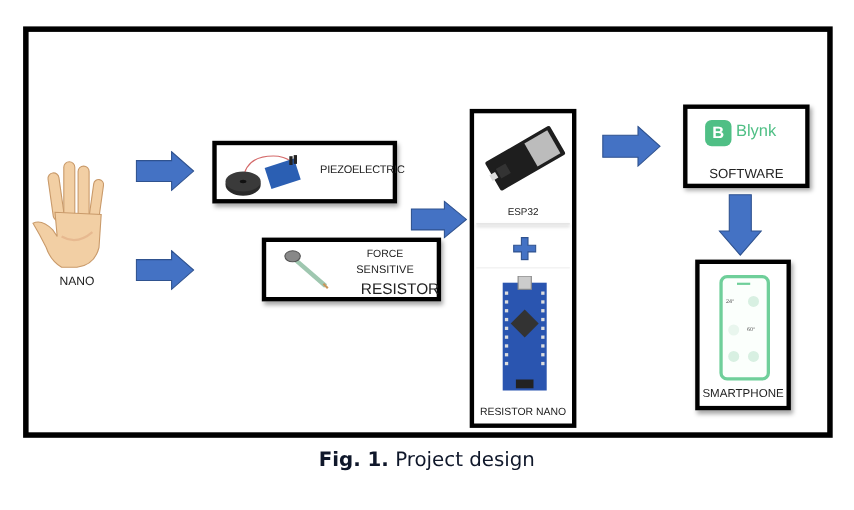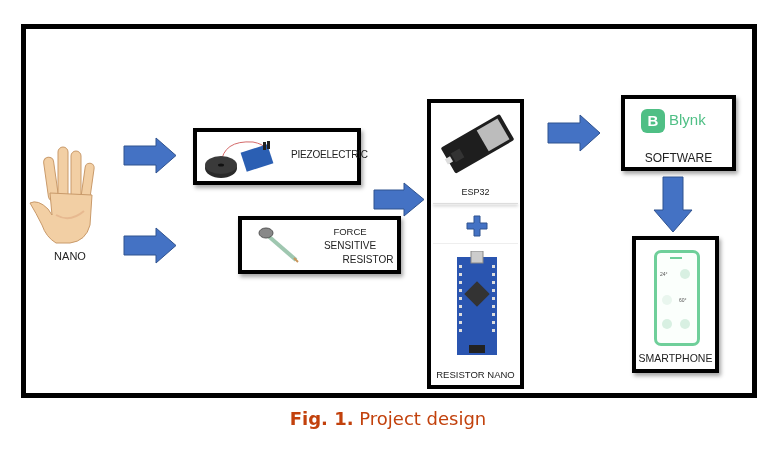--- a/index.html
+++ b/index.html
@@ -3,21 +3,21 @@
   <meta charset="utf-8">
   <style>
     html, body { margin:0; padding:0; background:#ffffff; }
     body { width:776px; height:464px; position:relative; overflow:hidden; font-family:"Liberation Sans", sans-serif; }
     .frame { position:absolute; left:21px; top:24px; width:726px; height:364px; border:5px solid #000; background:#fff; }
     .abs { position:absolute; }
     .box { position:absolute; border:4px solid #000; background:#fff; box-shadow:2px 3px 4px rgba(0,0,0,0.35); box-sizing:border-box; }
     .lbl { position:absolute; color:#222; font-family:"Liberation Sans", sans-serif; text-align:center; }
     .arrow { position:absolute; }
     .arrow path { fill:#4472c4; stroke:#2f528f; stroke-width:1; }
-    .caption { position:absolute; left:0; width:776px; top:408px; text-align:center; font-family:"DejaVu Sans", sans-serif; font-size:18px; color:#c2410c; }
+    .caption { position:absolute; left:0; width:776px; top:408px; text-align:center; font-family:"DejaVu Sans", sans-serif; font-size:18px; color:#0f172a; }
     .caption b { font-weight:bold; }
     .sep { position:absolute; left:2px; right:2px; height:1px; background:#ddd; box-shadow:0 2px 3px rgba(0,0,0,0.35); }
   </style>
 </head>
 <body>
 
 <div class="frame"></div>
 
 <div class="abs" style="left:26px;top:145px;width:78px;height:100px;">
   <svg width="78" height="100" viewBox="0 0 78 100">
@@ -54,21 +54,21 @@
 </div>
 
 <div class="box" style="left:194px;top:216px;width:163px;height:58px;margin-left:44px;">
   <svg class="abs" style="left:14px;top:6px;" width="50" height="40" viewBox="0 0 50 40">
     <line x1="10" y1="8" x2="40" y2="34" stroke="#9fc7b0" stroke-width="4"></line>
     <ellipse cx="10" cy="7" rx="7" ry="5" fill="#888" stroke="#555"></ellipse>
     <line x1="38" y1="32" x2="42" y2="36" stroke="#c9955a" stroke-width="2"></line>
   </svg>
   <div class="lbl" style="left:78px;top:6px;width:60px;font-size:9.5px;">FORCE</div>
   <div class="lbl" style="left:78px;top:20px;width:60px;font-size:10px;">SENSITIVE</div>
-  <div class="lbl" style="left:96px;top:34px;width:60px;font-size:10px;">RESISTOR</div>
+  <div class="lbl" style="left:86px;top:34px;width:60px;font-size:14px;">RESISTOR</div>
 </div>
 
 <svg class="arrow" style="left:373px;top:182px;" width="52" height="35" viewBox="0 0 52 35">
   <path d="M1 8 H31 V1 L51 17.5 L31 34 V27 H1 Z"></path>
 </svg>
 
 <div class="box" style="left:427px;top:71px;width:97px;height:290px;box-shadow:none;margin-top:28px;">
   <svg class="abs" style="left:6px;top:8px;" width="80" height="64" viewBox="0 0 80 64">
     <g transform="rotate(-30 40 32)">
       <rect x="6" y="18" width="68" height="30" rx="2" fill="#1e1e1e"></rect>

